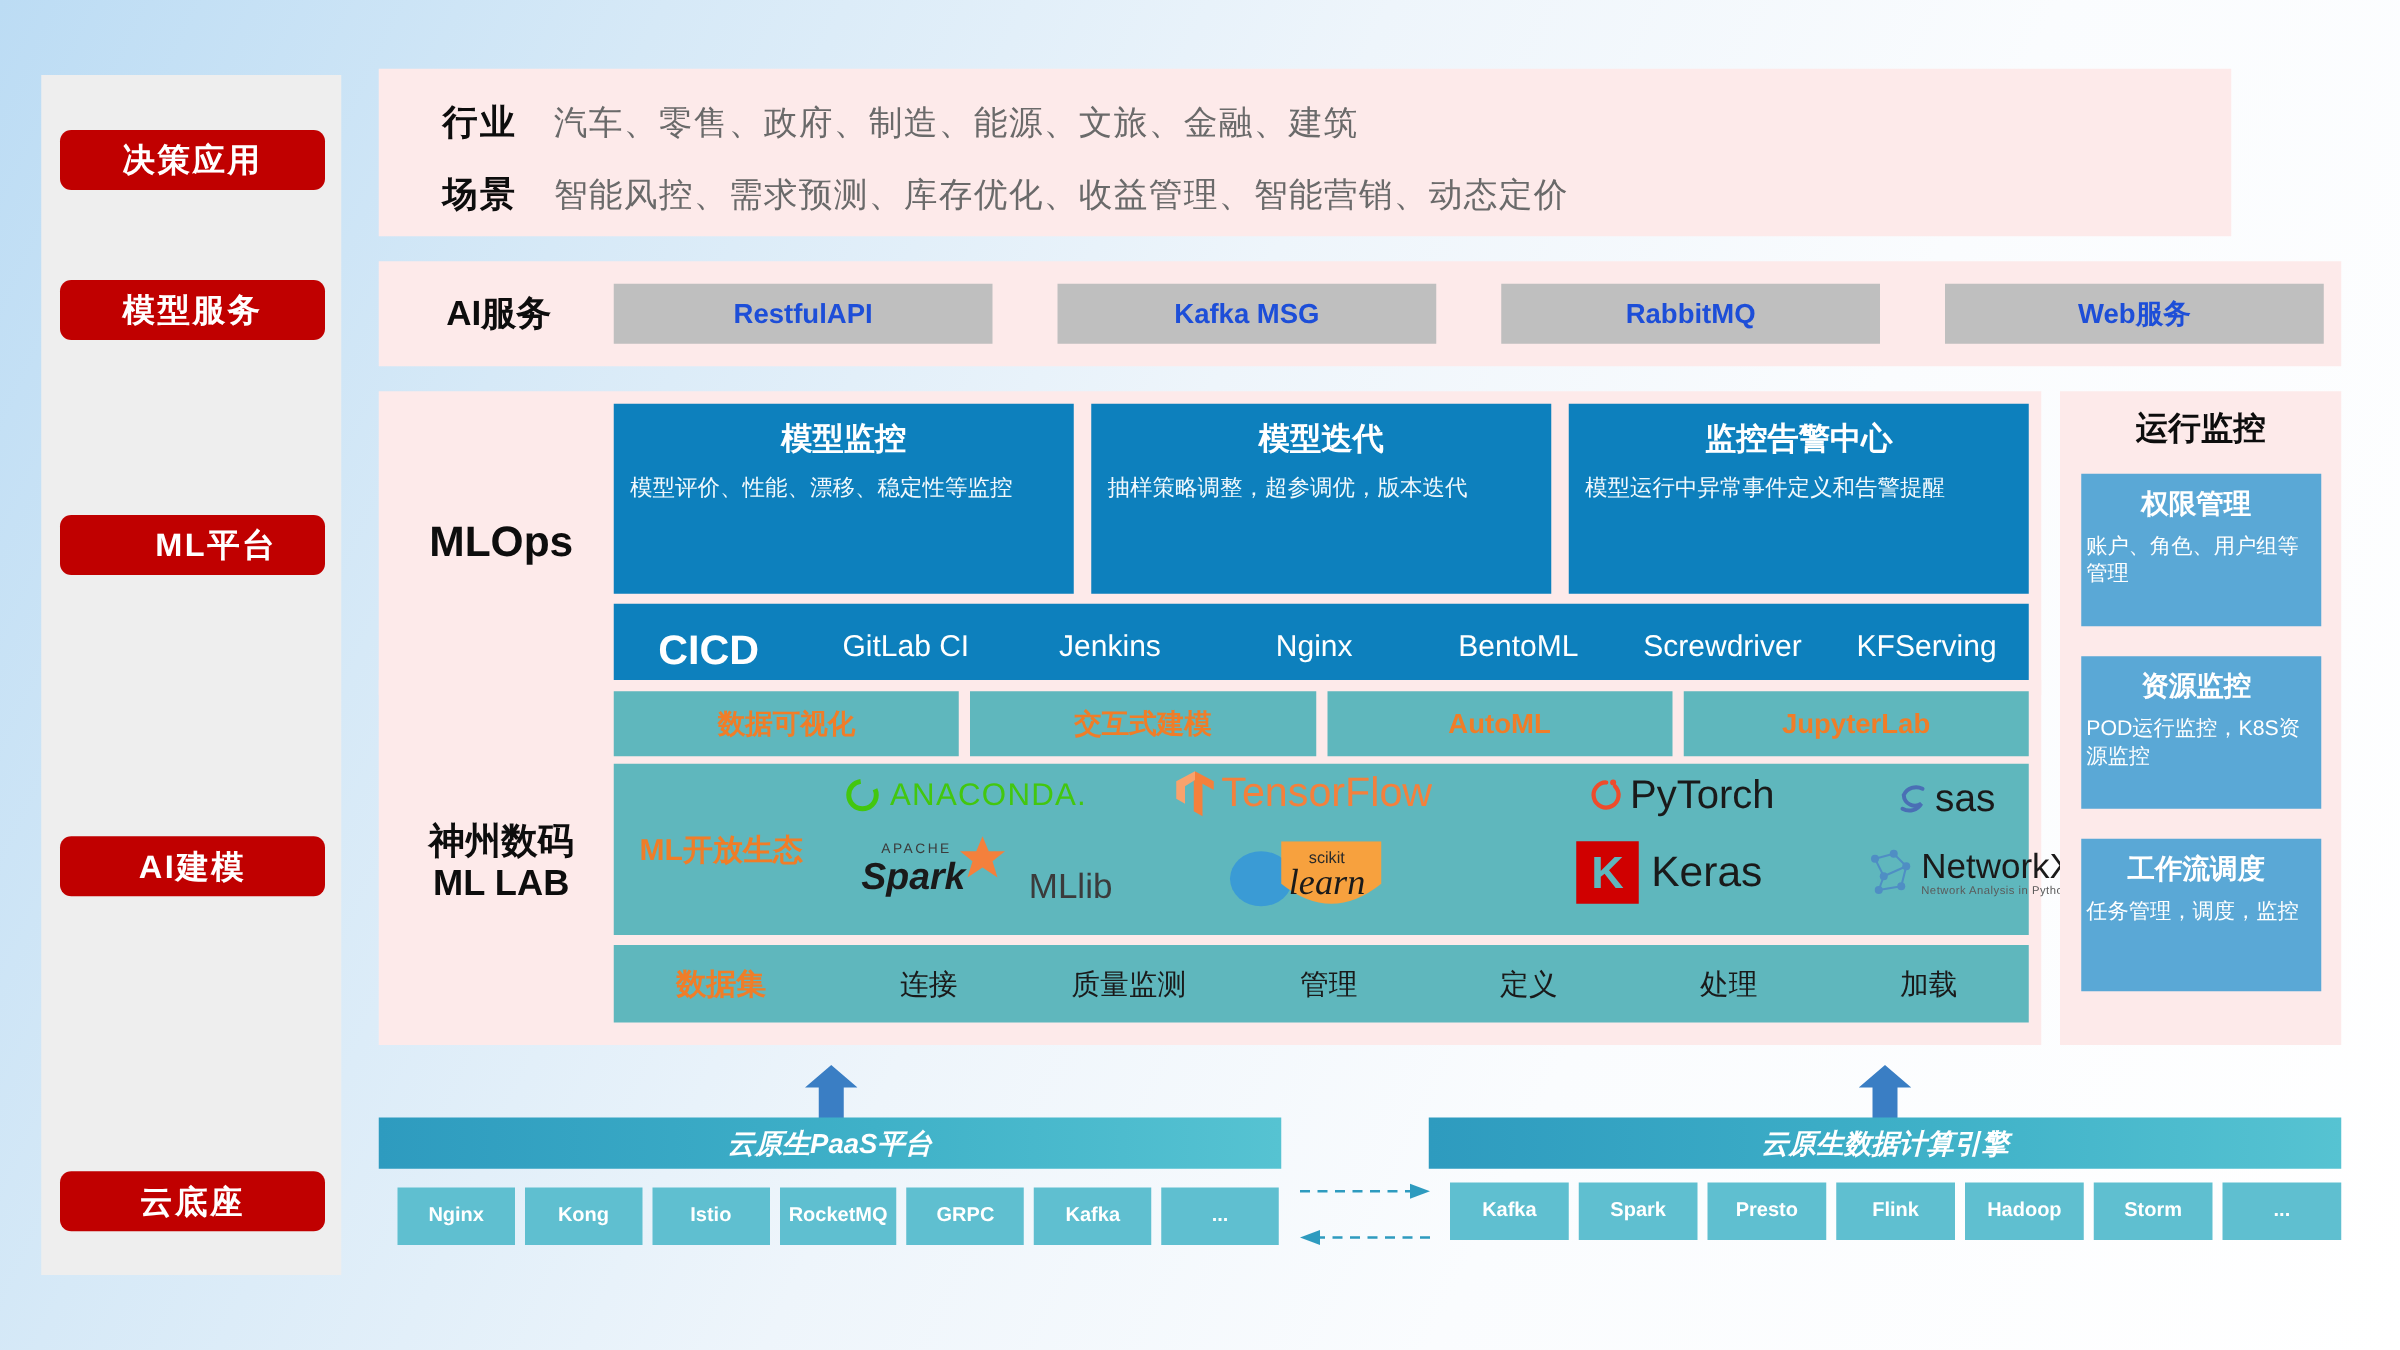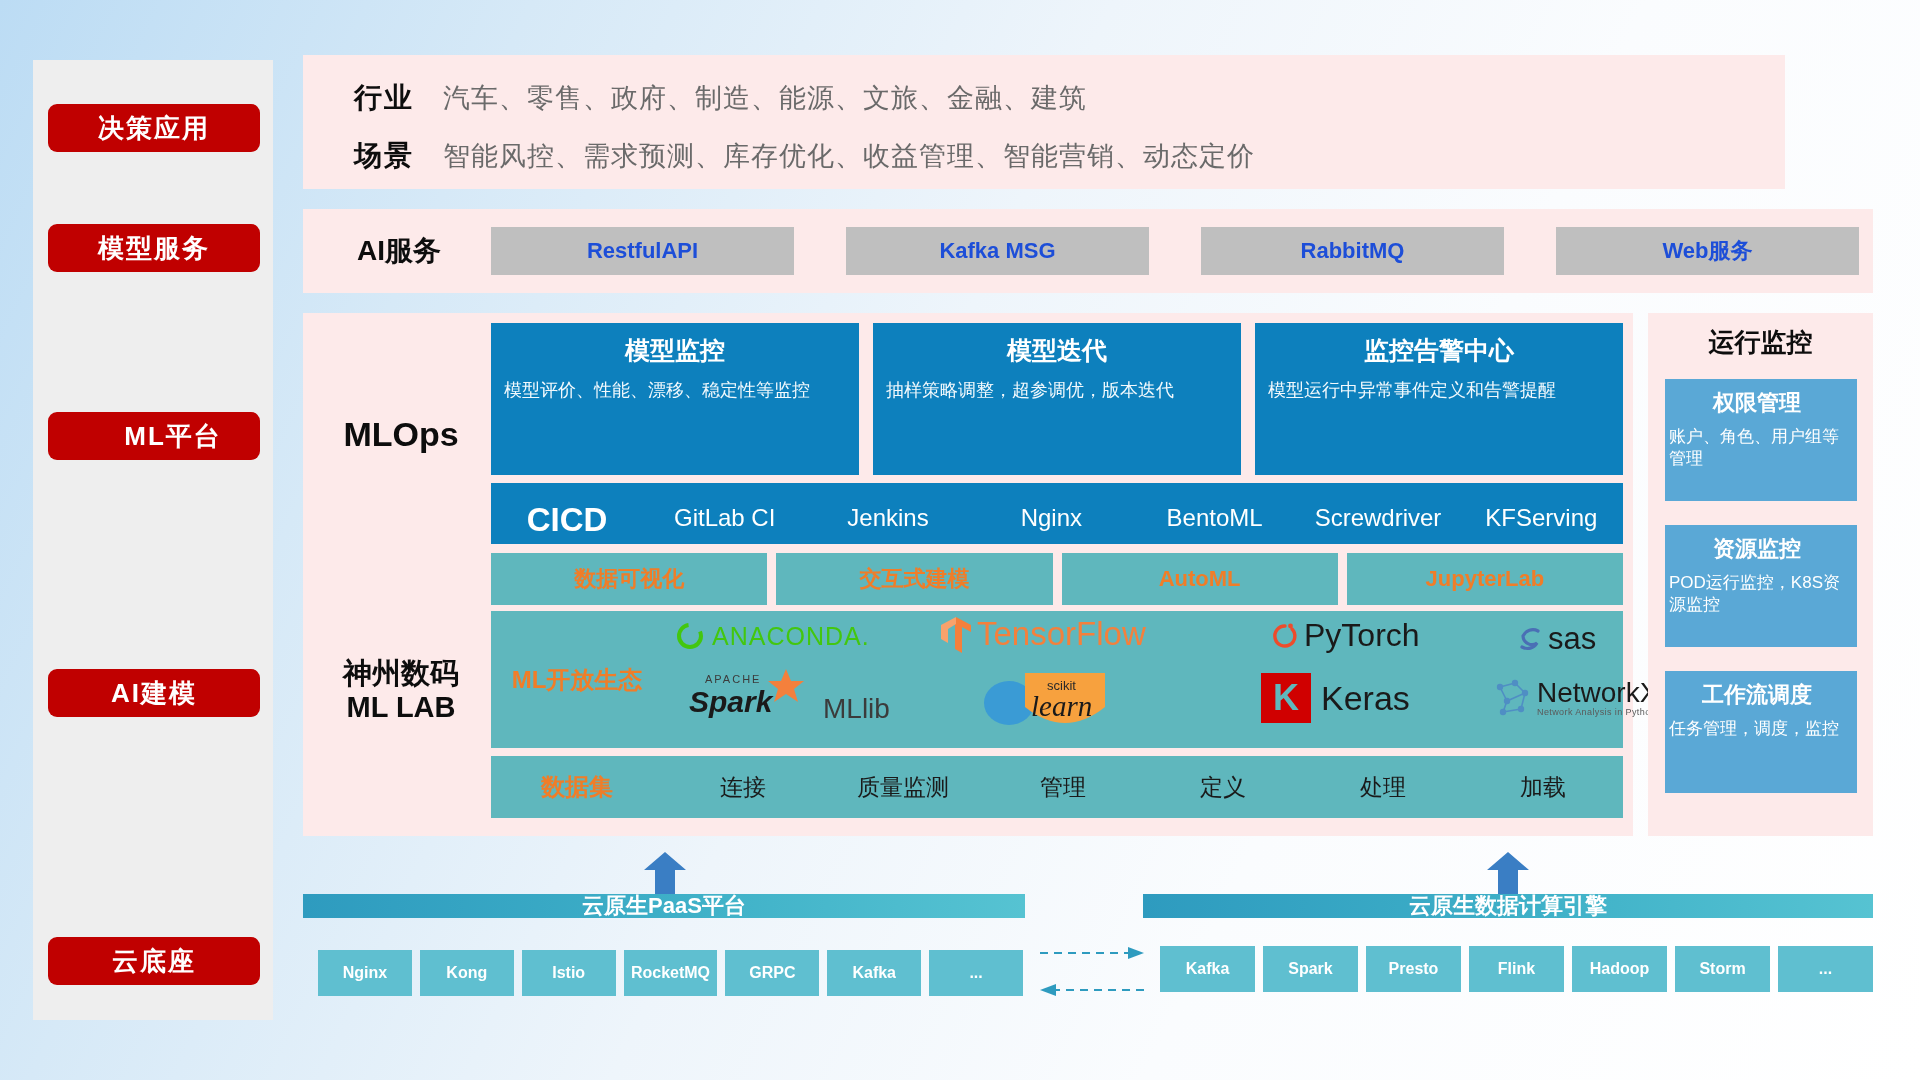--- a/index.html
+++ b/index.html
@@ -134,24 +134,24 @@
                text-align: center; font-size: 26px; font-weight: bold; color: #0d0d0d; }
   .mon-card {
     position: absolute; left: 17px; width: 192px;
     background: #5aa8d6; color: #ffffff; padding: 9px 12px 0 4px;
   }
   .mon-card h5 { font-size: 22px; font-weight: bold; text-align: center; margin-bottom: 8px; }
   .mon-card p { font-size: 17px; line-height: 1.32; font-weight: normal; }
 
   
   .cloud-header {
-    position: absolute; height: 24px;
+    position: absolute; height: 41px;
     background: linear-gradient(90deg, #2e9bbf 0%, #3fb1c8 55%, #56c3d2 100%);
     color: #ffffff; font-size: 22px; font-weight: bold;
-    display: flex; align-items: center; justify-content: center;
+    display: flex; align-items: center; justify-content: center; font-style: italic;
   }
   #cloud-paas-hdr { left: 303px; top: 894px; width: 722px; }
   #cloud-data-hdr { left: 1143px; top: 894px; width: 730px; }
 
   .chip-row { position: absolute; height: 46px; display: flex; gap: 8px; }
   #chips-paas { left: 318px; top: 950px; width: 705px; }
   #chips-data { left: 1160px; top: 946px; width: 713px; }
   .mini-chip {
     flex: 1; background: #5fbfd0; color: #ffffff;
     font-size: 16px; font-weight: bold;

